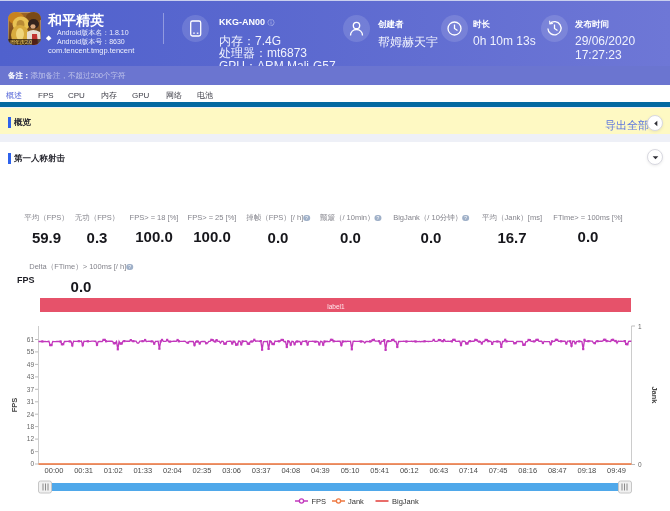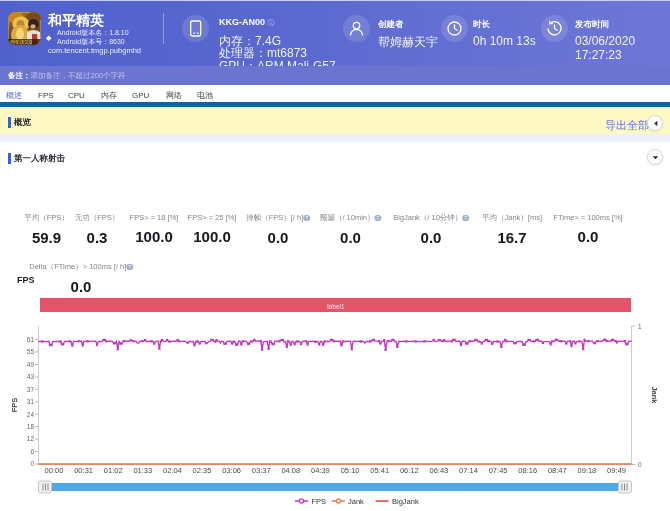--- a/index.html
+++ b/index.html
@@ -54,21 +54,21 @@
     <ellipse cx="25" cy="14.5" rx="2.6" ry="2.2" fill="#d9a77e"></ellipse>
     <path d="M19 20 Q25 16 32 20 L33 33 L19 33 Z" fill="#e7ded2"></path>
     <path d="M24 22 L29 22 L30 33 L24 33 Z" fill="#c23430"></path>
     <rect x="0" y="27" width="33" height="6" fill="#2a1a0c" opacity="0.75"></rect>
     <text x="13" y="31.5" text-anchor="middle" font-size="5" fill="#ffd76e" font-family="Liberation Sans">周年庆2.0</text>
   </svg></div>
   <div class="h-title">和平精英</div>
   <div class="diam">◆</div>
   <div class="h-s" style="left:57px; top:27px;">Android版本名：1.8.10</div>
   <div class="h-s" style="left:57px; top:36px;">Android版本号：8630</div>
-  <div class="h-s" style="left:48px; top:45px; font-size:7.5px;">com.tencent.tmgp.pubgmhd</div>
+  <div class="h-s" style="left:48px; top:45px; font-size:7.5px;">com.tencent.tmgp.tencent</div>
   <div class="divider"></div>
 
   <div class="circ" style="left:181.5px;">
     <svg width="27" height="27" viewBox="0 0 27 27">
         <g fill="none" stroke="#fff" stroke-width="1.3">
           <rect x="8.7" y="6" width="10" height="15" rx="1.8"></rect>
           <line x1="11.2" y1="18.2" x2="12.8" y2="18.2"></line>
           <line x1="14.8" y1="18.2" x2="16.4" y2="18.2"></line>
         </g>
       </svg>
@@ -103,21 +103,21 @@
   <div class="circ" style="left:541px;">
     <svg width="27" height="27" viewBox="0 0 27 27">
         <g fill="none" stroke="#fff" stroke-width="1.3">
           <path d="M8.8 8.6 a6.6 6.6 0 1 1 -1.9 4.9"></path>
           <path d="M8.6 5.8 l0.3 3 3-0.3" stroke-width="1.1"></path>
           <path d="M13.5 9.5 v4 l3 2"></path>
         </g>
       </svg>
   </div>
   <div class="h-lab" style="left:575px; top:18px;">发布时间</div>
-  <div class="h-val" style="left:575px; top:33px;">03/06/2020 17:27:23</div>
+  <div class="h-val" style="left:575px; top:33px;">29/06/2020 17:27:23</div>
 
 </div>
 
 <div class="remark"><b>备注：</b><span class="ph">添加备注，不超过200个字符</span></div>
 
 <div class="tabs">
   <div class="tab on" style="left:6px;">概述</div>
   <div class="tab" style="left:38px;">FPS</div>
   <div class="tab" style="left:68px;">CPU</div>
   <div class="tab" style="left:101px;">内存</div>

